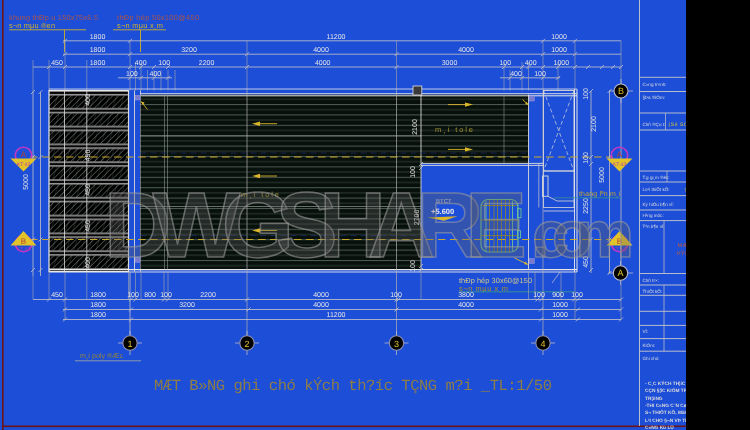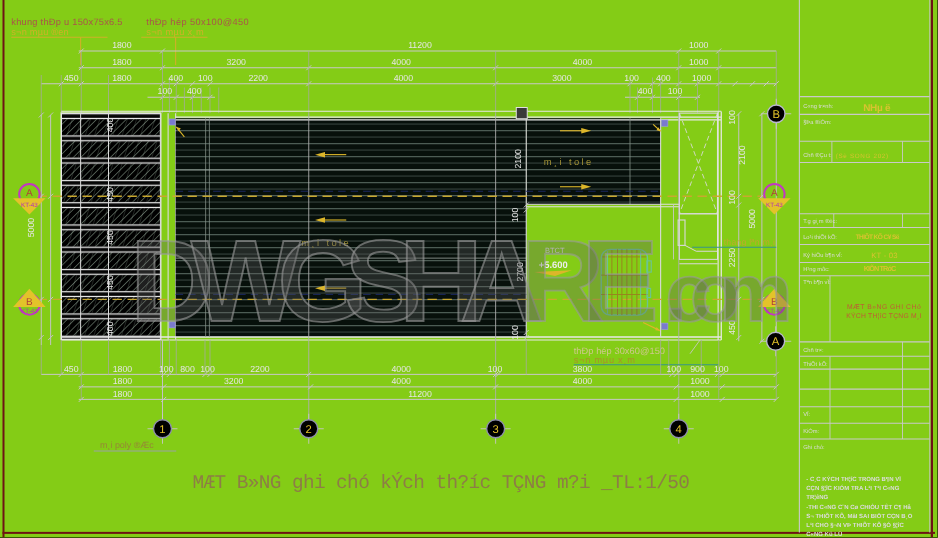--- a/index.html
+++ b/index.html
@@ -1,17 +1,17 @@
 <!DOCTYPE html>
 <html><head>
 <meta charset="utf-8">
 <style>
   html,body{margin:0;padding:0;background:#000;}
   *{-webkit-font-smoothing:antialiased;text-rendering:geometricPrecision;}
-  #page{position:relative;width:750px;height:430px;background:#84cc16;overflow:hidden;
+  #page{position:relative;width:686px;height:430px;background:#1d4ed8;overflow:hidden;
         font-family:"Liberation Sans", sans-serif;}
   svg{position:absolute;left:0;top:0;}
   .dim{font-family:"Liberation Sans",sans-serif;font-size:7px;fill:#e6e6e6;text-anchor:middle;}
   .dimv{font-family:"Liberation Sans",sans-serif;font-size:7px;fill:#e6e6e6;text-anchor:middle;}
   .lbl{font-family:"Liberation Sans",sans-serif;fill:#dcdcdc;}
 </style>
 </head>
 <body>
 <div id="page">
 <svg width="750" height="430" viewBox="0 0 750 430">

